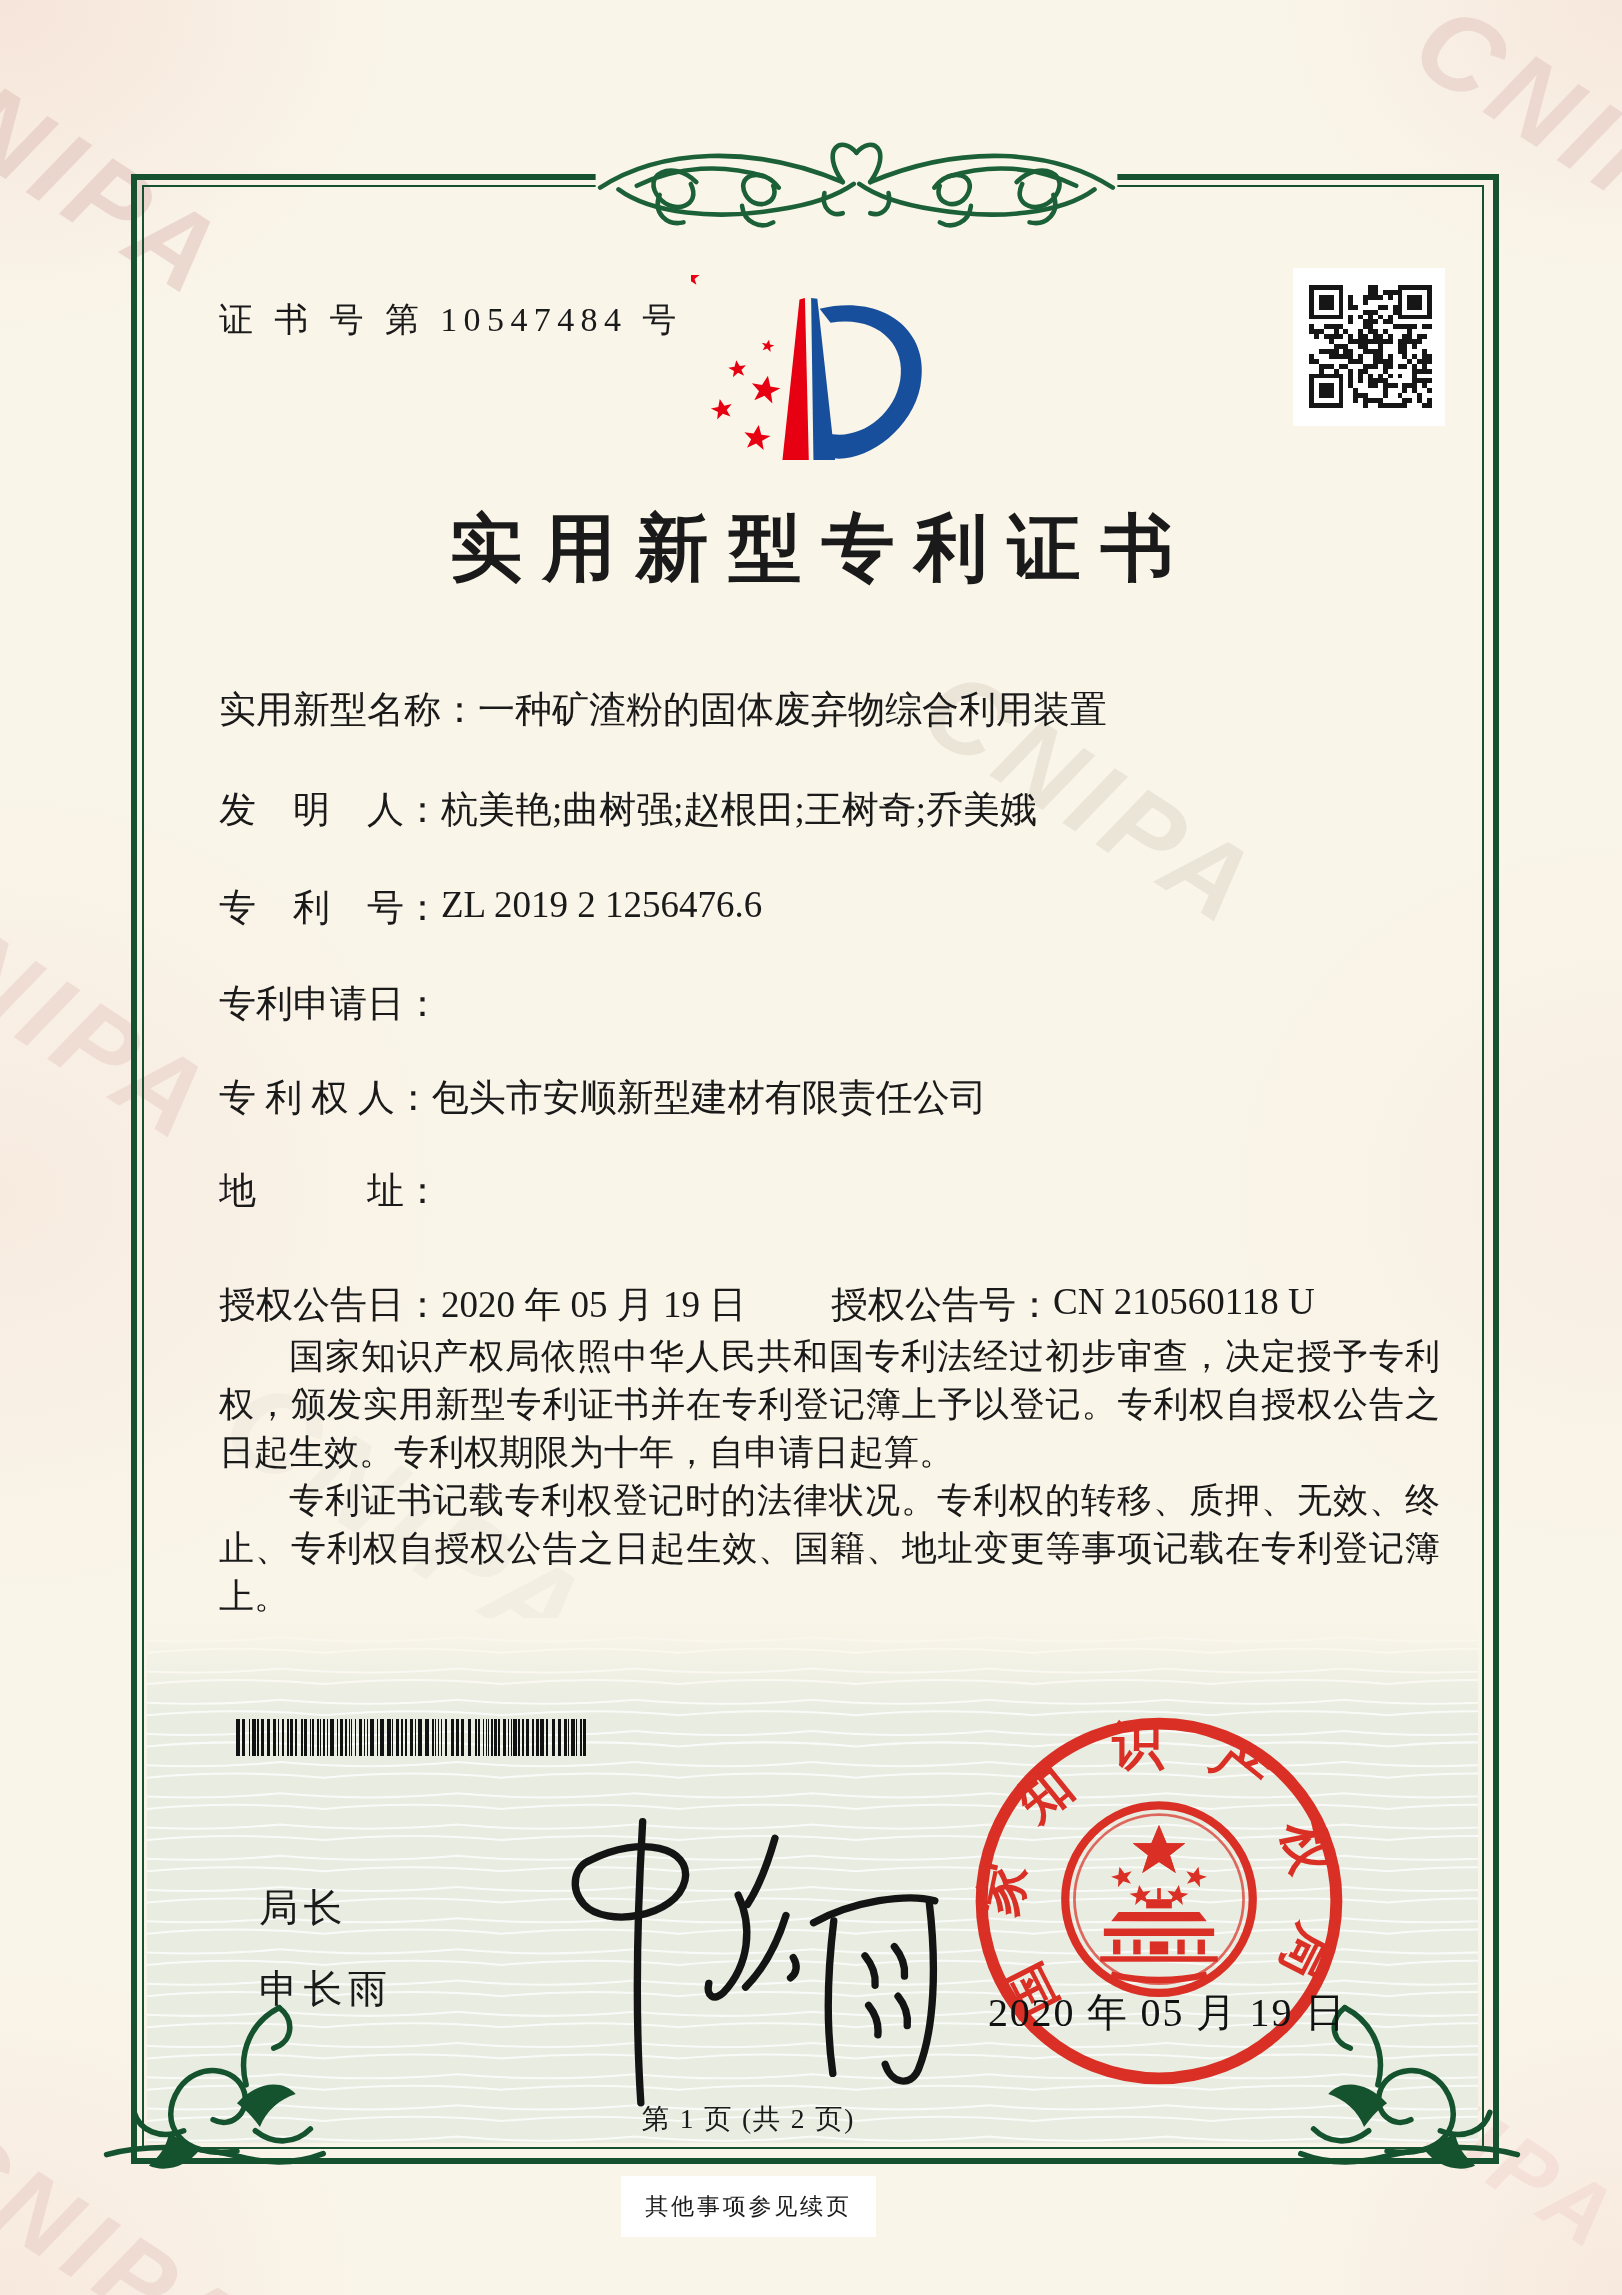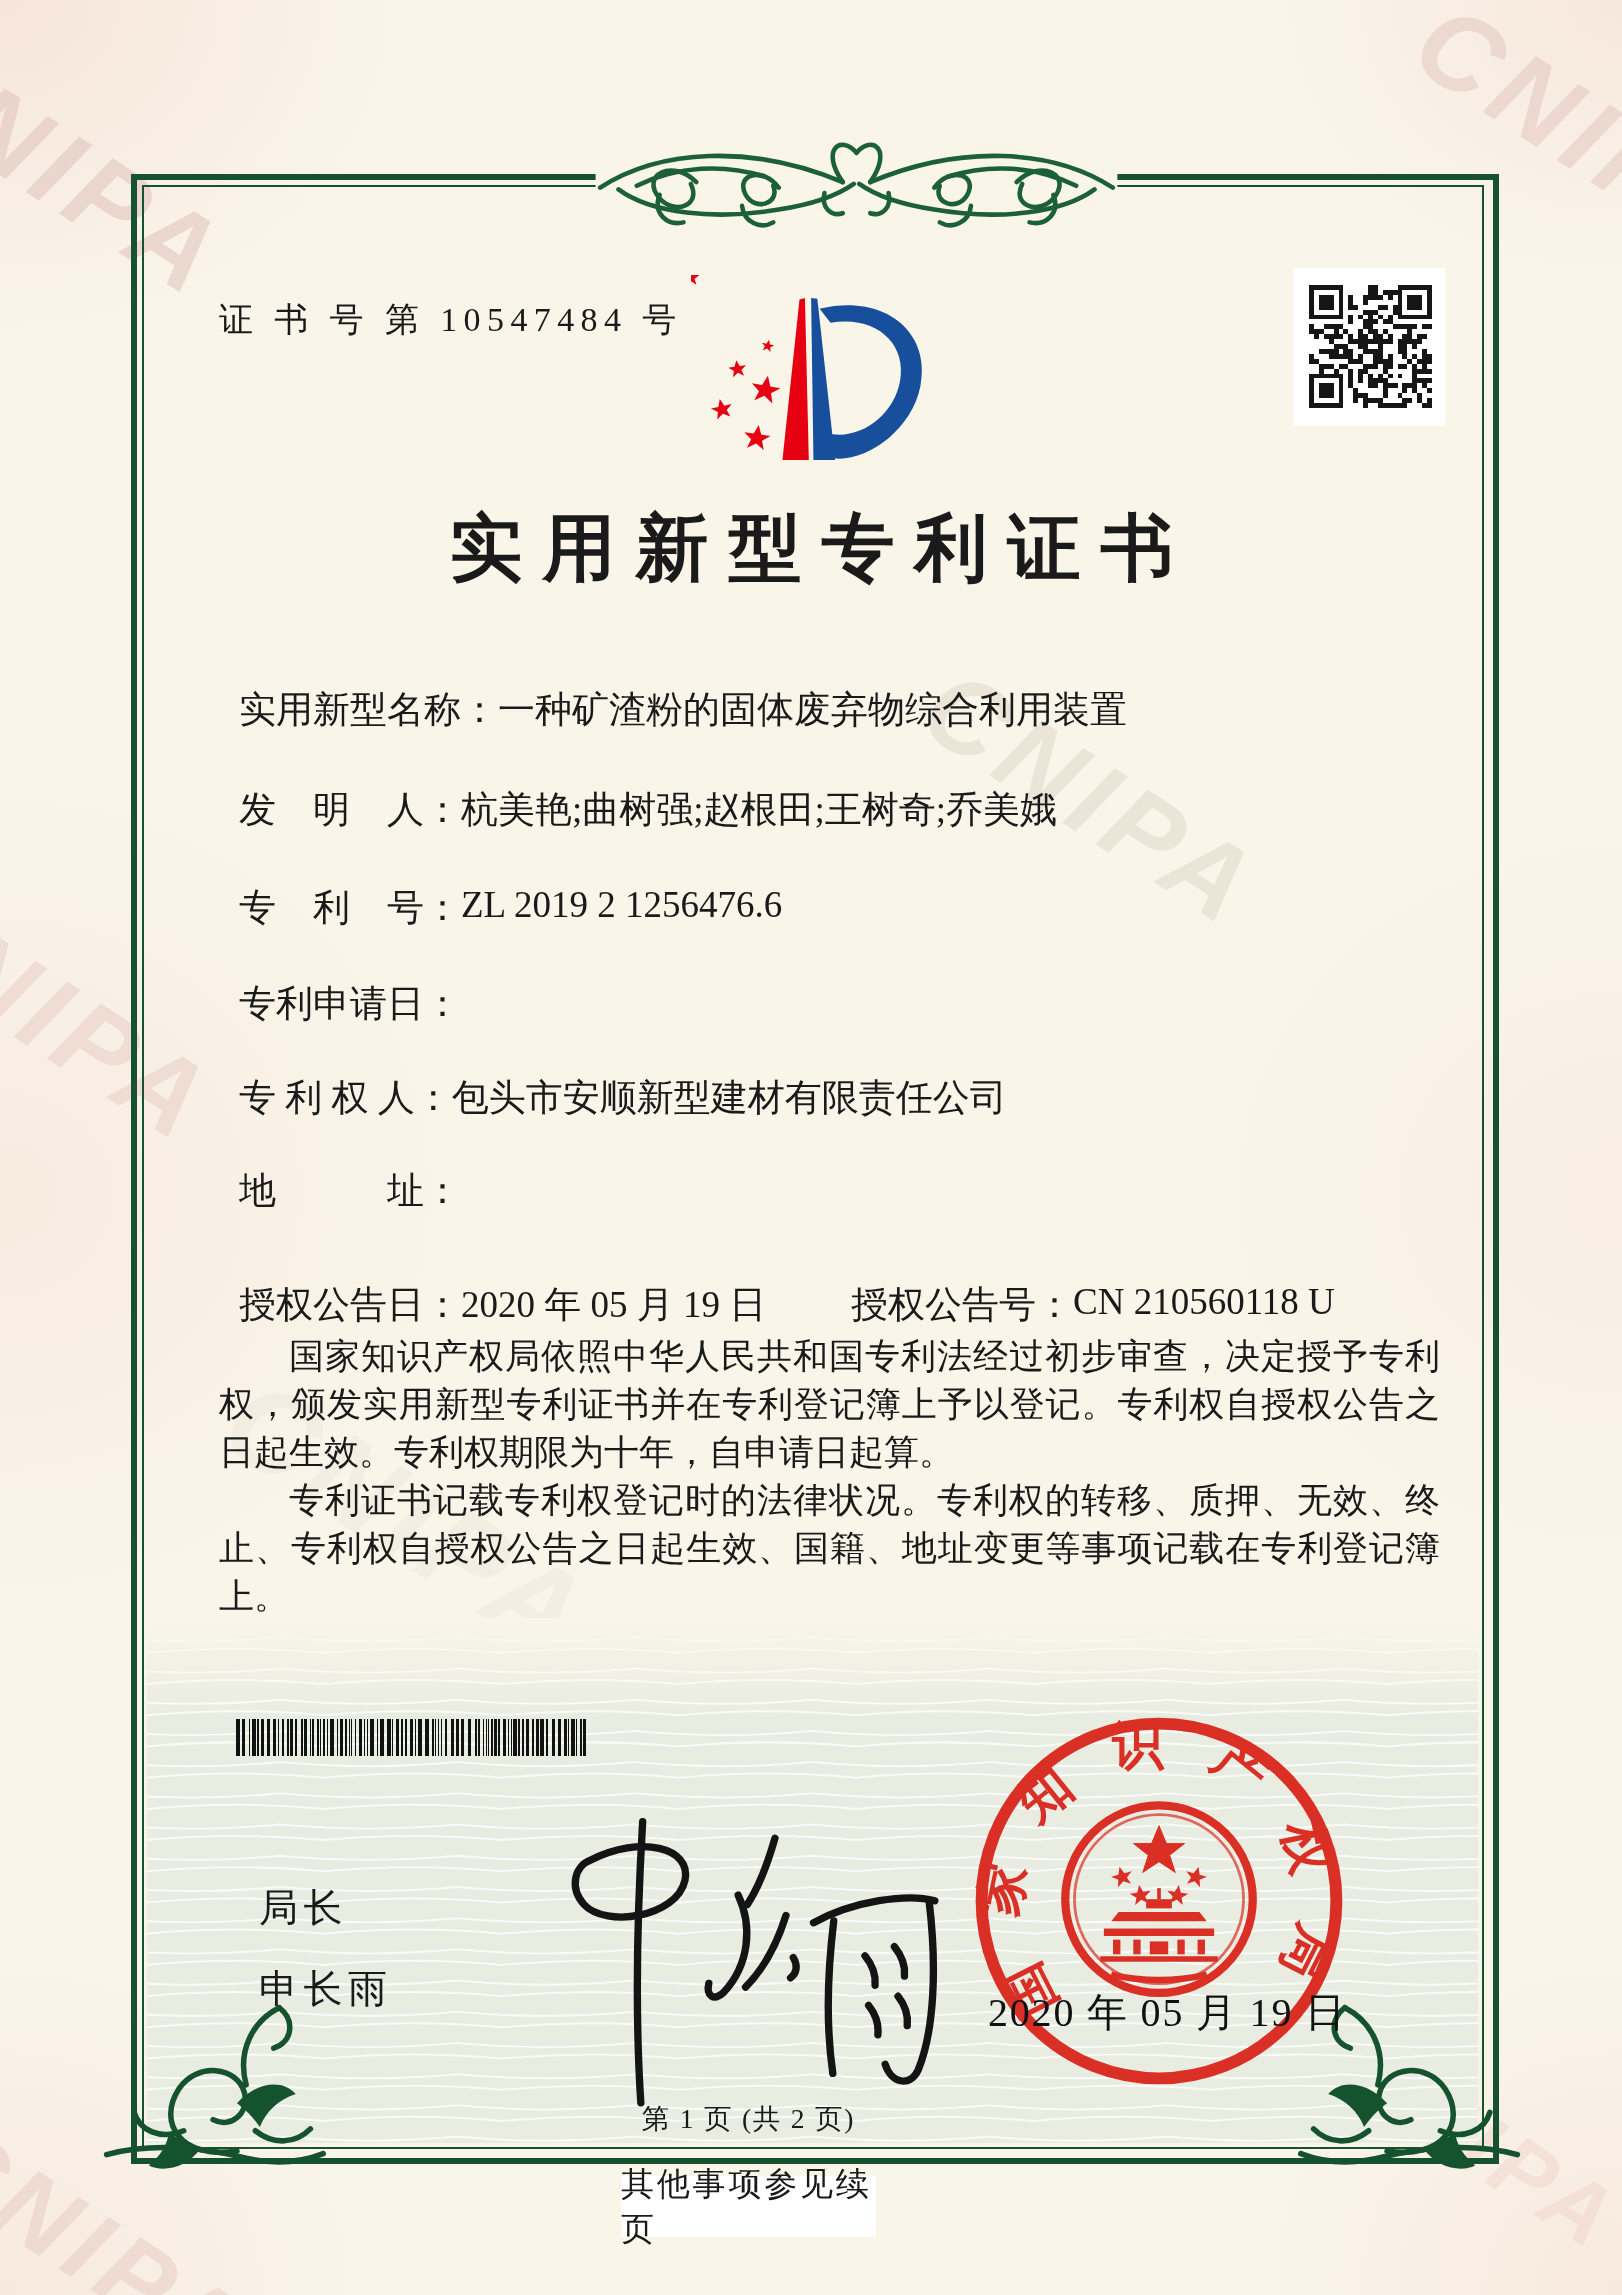--- a/index.html
+++ b/index.html
@@ -15,38 +15,38 @@
       #faf5e9;}
   .abs{position:absolute;}
   .wm{position:absolute;font-family:"Liberation Sans","DejaVu Sans",sans-serif;
       font-weight:bold;font-style:italic;letter-spacing:9.2px;white-space:nowrap;
       transform:rotate(33deg);transform-origin:left top;pointer-events:none;}
   .border-outer{left:131px;top:174px;width:1356px;height:1978px;border:6.4px solid #16522f;}
   .border-inner{left:142px;top:185px;width:1338px;height:1960px;border:2.8px solid #16522f;}
   .cert-no{left:219px;top:297px;font-size:34px;letter-spacing:6.4px;}
   .title{left:0;top:500px;width:1623px;text-align:center;font-size:73px;font-weight:bold;
          letter-spacing:20px;text-indent:20px;}
-  .row{left:219px;font-size:37px;display:flex;align-items:flex-start;white-space:pre;margin-left:20px;}
+  .row{left:219px;font-size:37px;display:flex;align-items:flex-start;white-space:pre;}
   .row .lbl{flex:0 0 auto;}
   .row .val{flex:0 0 auto;}
   .row .val.wrapv{white-space:normal;width:990px;line-height:51px;}
   .paras{left:219px;top:1333px;width:1221px;font-size:35px;line-height:48px;
          text-align:justify;}
   .paras p{margin:0;text-indent:2em;}
   .band{left:147px;top:1618px;width:1331px;height:525px;}
   .bandfade{left:147px;top:1618px;width:1331px;height:101px;
       background:linear-gradient(#faf5e9, rgba(250,245,233,0));}
   .sig-title{left:259px;top:1881px;font-size:39px;letter-spacing:5.5px;
       font-family:"Liberation Sans","DejaVu Sans",sans-serif;}
   .sig-name{left:259px;top:1962px;font-size:39px;letter-spacing:5.5px;
       font-family:"Liberation Sans","DejaVu Sans",sans-serif;}
   .seal-date{left:988px;top:1985px;font-size:40px;letter-spacing:1.8px;color:#111;white-space:pre;}
   .pagefoot{left:519px;top:2101px;width:459px;text-align:center;font-size:27.5px;letter-spacing:1.8px;}
   .contbox{left:621px;top:2176px;width:255px;height:61px;background:#ffffff;
-      display:flex;align-items:center;justify-content:center;font-size:33px;letter-spacing:2.8px;}
+      display:flex;align-items:center;justify-content:center;font-size:23px;letter-spacing:2.8px;}
   .qrpatch{left:1293px;top:268px;width:152px;height:158px;background:#fff;}
 </style>
 </head>
 <body>
 
 <div class="page">
 
   <div class="wm" style="left:-69px;top:9.2px;font-size:110px;color:rgba(226,199,191,.62);">CNIPA</div>
   <div class="wm" style="left:1462px;top:-23px;font-size:110px;color:rgba(226,199,191,.55);">CNIPA</div>
   <div class="wm" style="left:969px;top:643px;font-size:108px;color:rgba(231,226,211,.85);">CNIPA</div>

